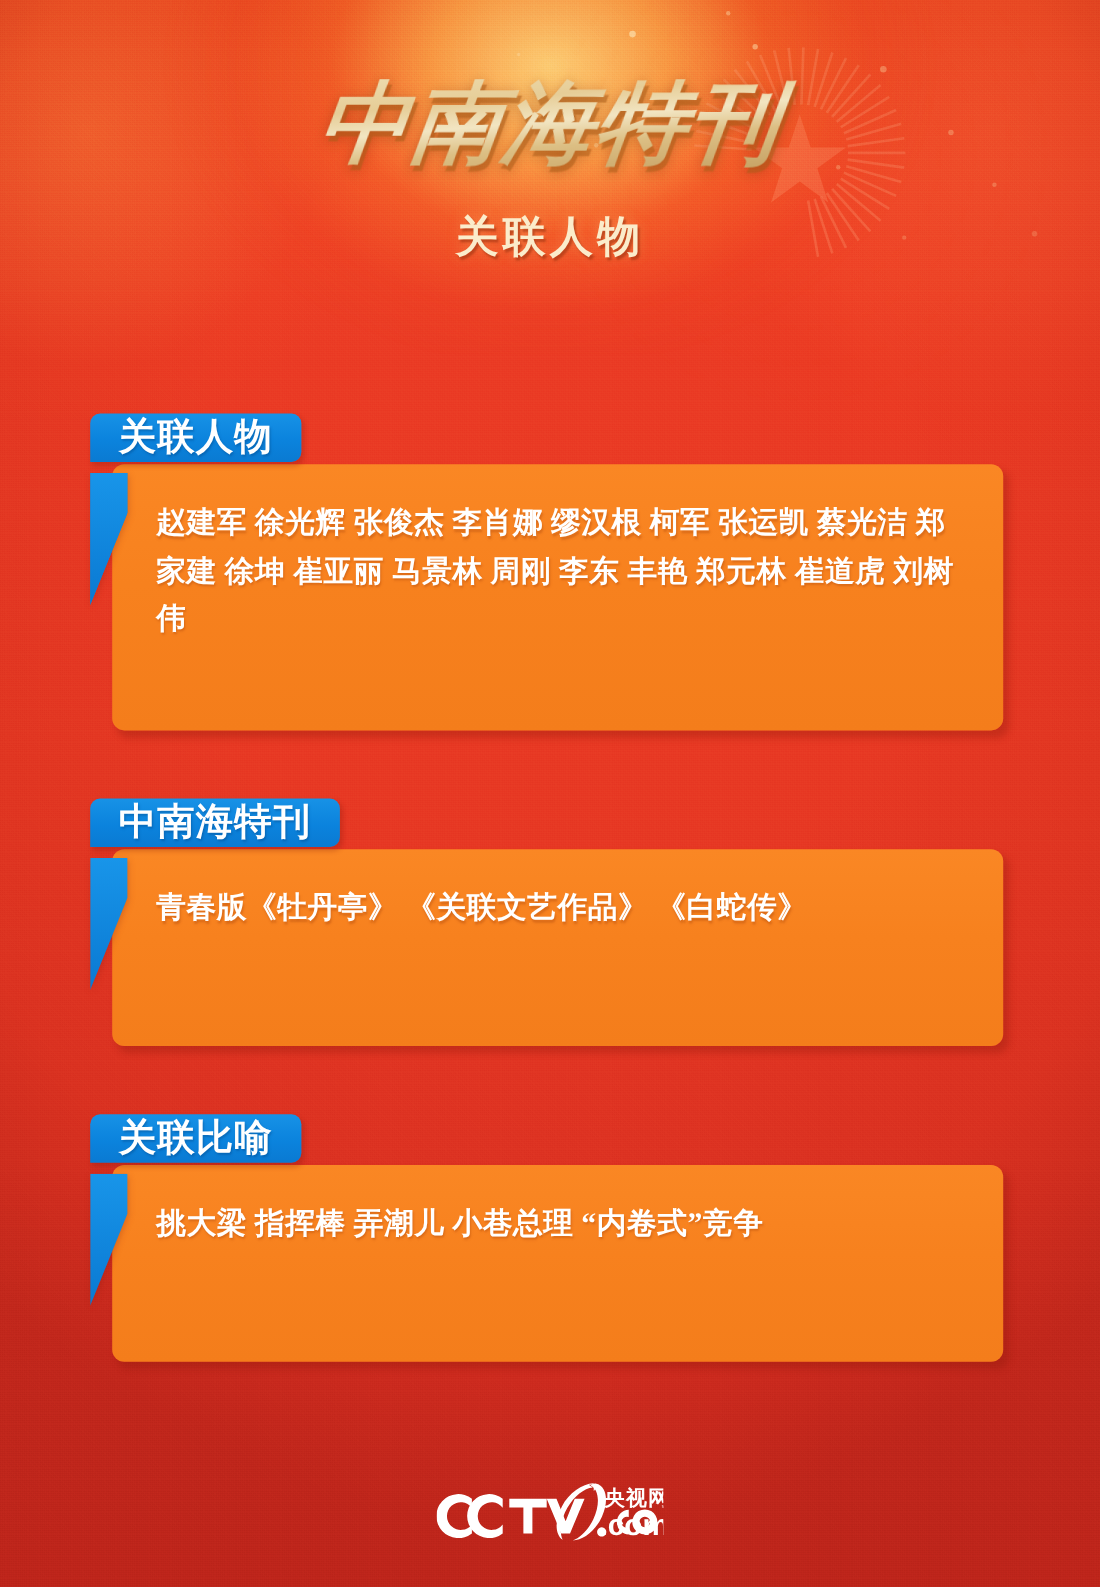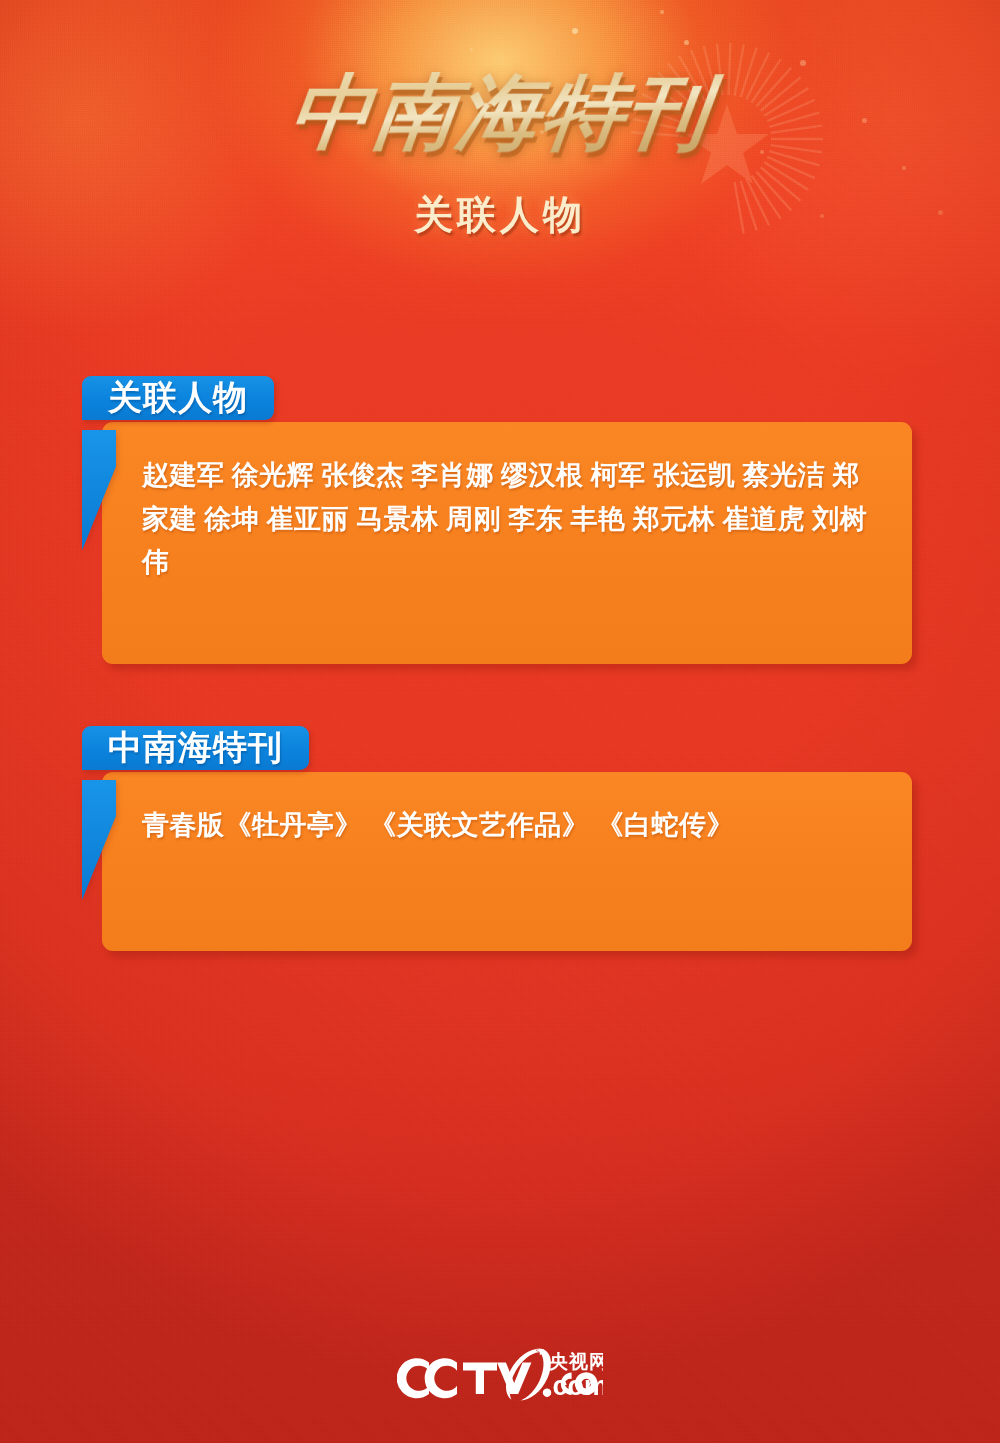--- a/index.html
+++ b/index.html
@@ -368,20 +368,39 @@
       </svg>
     </div>
     <div class="tab">
       <span class="tab-label">中南海特刊</span>
     </div>
     <div class="panel">
       <div class="panel-text">青春版《牡丹亭》  《关联文艺作品》  《白蛇传》</div>
     </div>
   </div>
 
+  <div class="card c3">
+    <div class="tab-tail">
+      <svg viewBox="0 0 34 120" xmlns="http://www.w3.org/2000/svg">
+        <path d="M0,0 L34,0 L34,36 L0,120 Z" fill="url(#tg3)"></path>
+        <defs>
+          <linearGradient id="tg3" x1="0" y1="0" x2="0" y2="1">
+            <stop offset="0%" stop-color="#1895e9"></stop>
+            <stop offset="100%" stop-color="#0a79d2"></stop>
+          </linearGradient>
+        </defs>
+      </svg>
+    </div>
+    <div class="tab">
+      <span class="tab-label">关联比喻</span>
+    </div>
+    <div class="panel">
+      <div class="panel-text">挑大梁  指挥棒  弄潮儿  小巷总理  “内卷式”竞争</div>
+    </div>
+  </div>
 
 </div>
 
 <div class="footer">
   <div>
     <svg class="cctv-logo" width="206" height="62" viewBox="0 0 206 62" xmlns="http://www.w3.org/2000/svg">
       <g fill="#ffffff">
 
         <path d="M32,20.5 a20,20 0 1 0 0,31.5 l0,-8.2 a12.6,12.6 0 1 1 0,-15.1 Z"></path>
 

